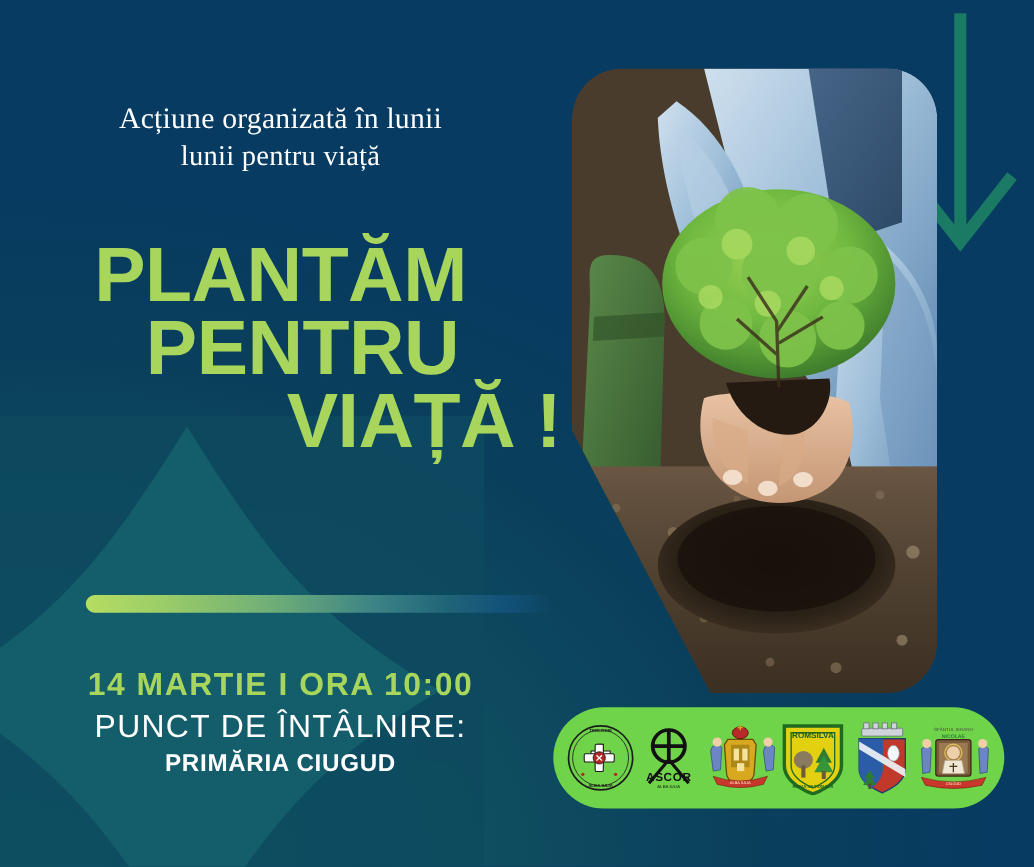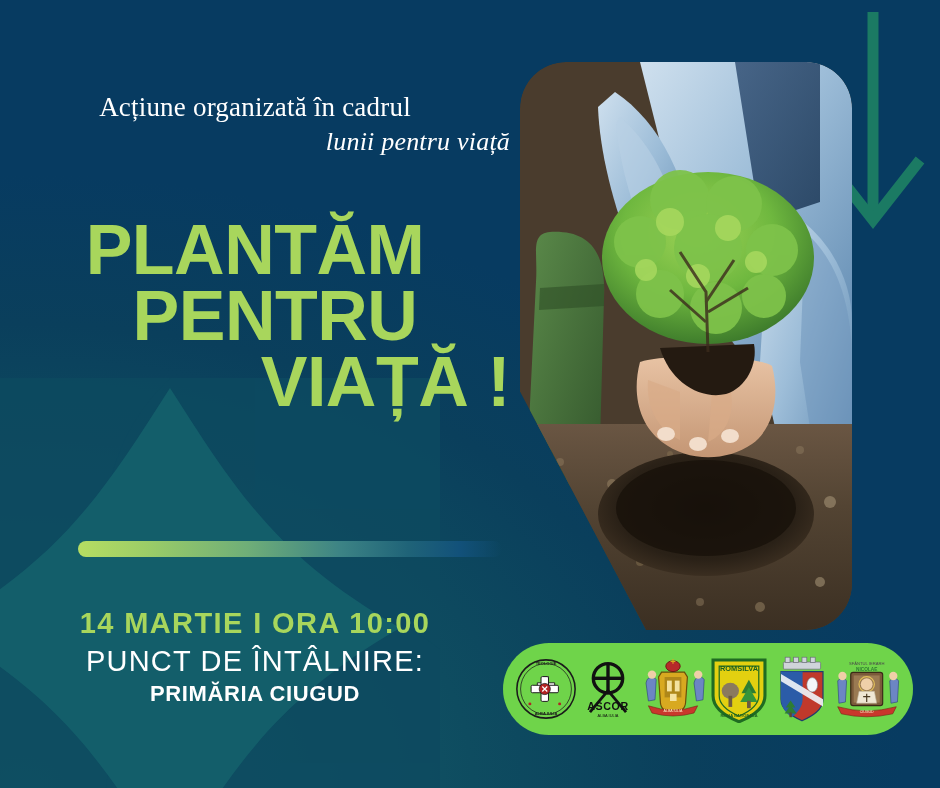--- a/index.html
+++ b/index.html
@@ -32,21 +32,21 @@
   }
   .photo .inner{position:absolute;inset:0;border-radius:46px;overflow:hidden;}
   .photo svg{position:absolute;inset:0;width:100%;height:100%;display:block;}
 
   
   .kicker{
     position:absolute;left:0;top:90px;width:510px;text-align:center;
     font-family:"Liberation Serif", serif;color:#ffffff;
     font-size:27px;line-height:1.28;letter-spacing:.2px;
   }
-  .kicker .l2{display:block;font-style:italic;font-size:26px;text-align:right;}
+  .kicker .l2{display:block;font-size:26px;}
 
   .headline{
     position:absolute;left:0;top:218px;width:510px;text-align:center;
     color:#a8d65c;font-weight:bold;font-size:68px;line-height:.94;
     letter-spacing:-.5px;
   }
   .headline span{display:block;}
   .headline .h1{font-size:70px;}
   .headline .h2{font-size:70px;padding-left:40px;}
   .headline .h3{font-size:70px;text-align:right;}
@@ -215,21 +215,21 @@
           <path d="M188 290 L186 230 L160 190"></path>
           <path d="M186 240 L214 198"></path>
           <path d="M186 260 L150 228"></path>
           <path d="M188 250 L228 226"></path>
         </g>
       </svg>
     </div>
   </div>
 
   <div class="kicker">
-    <span class="l1">Acțiune organizată în cadrul</span>
+    <span class="l1">Acțiune organizată în lunii</span>
     <span class="l2">lunii pentru viață</span>
   </div>
 
   <div class="headline">
     <span class="h1">PLANTĂM</span>
     <span class="h2">PENTRU</span>
     <span class="h3">VIAȚĂ !</span>
   </div>
 
   <div class="divider"></div>

